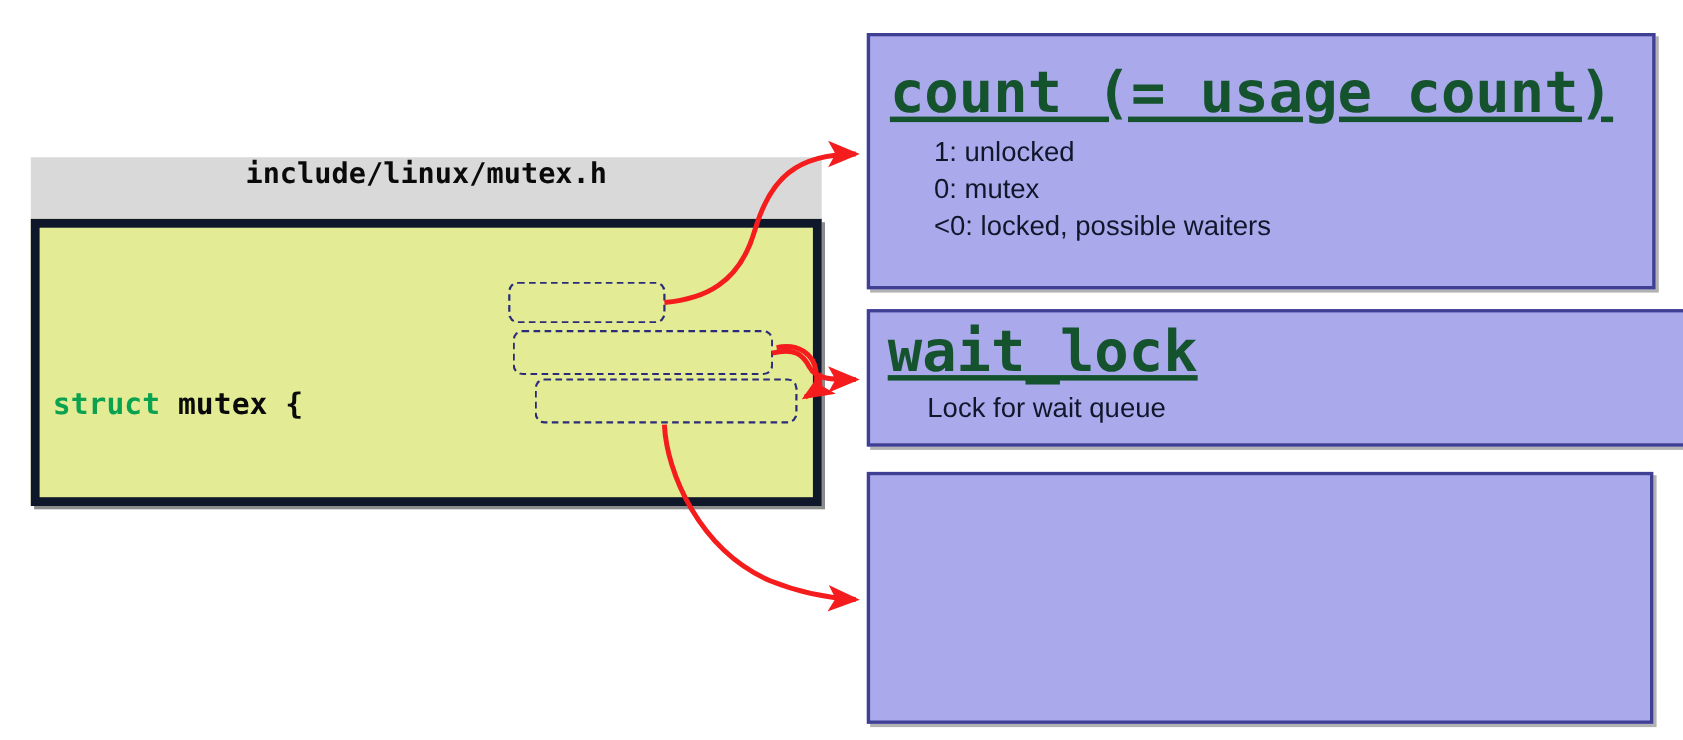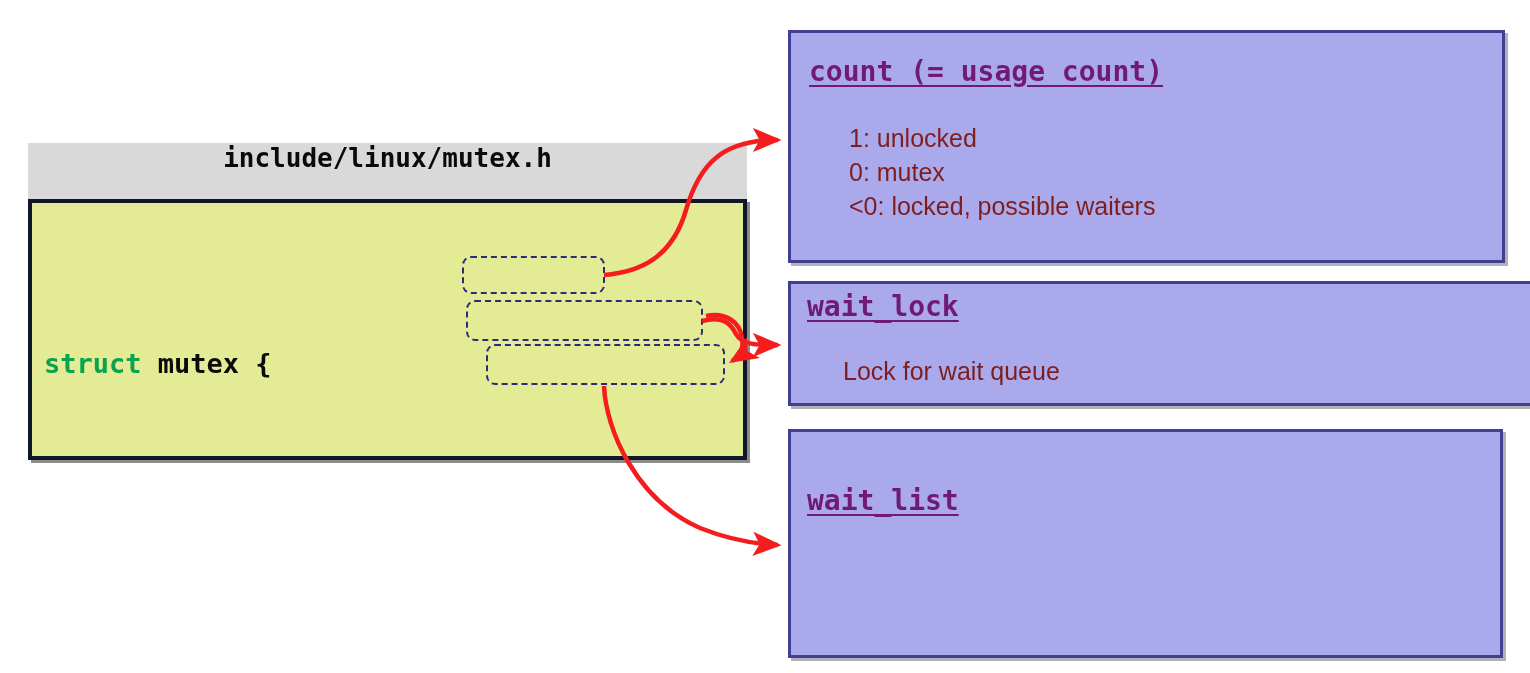--- a/index.html
+++ b/index.html
@@ -16,21 +16,21 @@
     background:#d9d9d9;
     display:flex;align-items:flex-start;justify-content:center;
   }
   #code-header-text{
     font-family:"DejaVu Sans Mono","Liberation Mono",monospace;
     font-weight:bold;font-size:26px;color:#0a0a0a;letter-spacing:0px;
   }
 
   #code-box{
     position:absolute;left:0;top:56px;width:719px;height:261px;
-    background:#e3ec94;border:4px solid #0f172a;box-sizing:border-box;
+    background:#e3ec94;border:8px solid #0f172a;box-sizing:border-box;
     box-shadow:3px 3px 0 rgba(0,0,0,.45);
   }
   #code-lines{
     position:absolute;left:12px;top:14px;
     font-family:"DejaVu Sans Mono","Liberation Mono",monospace;
     font-weight:bold;font-size:27px;line-height:42px;
     color:#0a0a0a;white-space:pre;
   }
   .kw{color:#0aa14f;}
   .ln{display:block;height:42px;position:relative;white-space:pre;}
@@ -48,27 +48,27 @@
   .panel{
     position:absolute;background:#aaa9ec;border:3px solid #3f3f93;
     box-sizing:border-box;box-shadow:3px 3px 0 rgba(0,0,0,.30);
   }
   #panel-count{left:788px;top:30px;width:717px;height:233px;}
   #panel-waitlock{left:788px;top:281px;width:834px;height:125px;}
   #panel-waitlist{left:788px;top:429px;width:715px;height:229px;}
 
   .panel-title{
     font-family:"DejaVu Sans Mono","Liberation Mono",monospace;
-    font-weight:bold;font-size:28px;color:#701a75;
+    font-weight:bold;font-size:52px;color:#14532d;
     text-decoration:underline;text-underline-offset:4px;
     white-space:pre;display:inline-block;
   }
   .panel-body{
     font-family:"Liberation Sans",sans-serif;
-    font-size:25px;color:#7f1d1d;line-height:34px;
+    font-size:25px;color:#0f172a;line-height:34px;
   }
 
   #panel-count .panel-title{position:absolute;left:18px;top:22px;}
   #panel-count .panel-body{position:absolute;left:58px;top:88px;width:630px;}
   #panel-waitlock .panel-title{position:absolute;left:16px;top:6px;}
   #panel-waitlock .panel-body{position:absolute;left:52px;top:70px;width:630px;}
   #panel-waitlist .panel-title{position:absolute;left:16px;top:52px;}
   #panel-waitlist .panel-body{position:absolute;left:56px;top:115px;width:620px;}
 
   .bodyline{display:block;}
@@ -117,21 +117,20 @@
   </div>
 
   <div class="panel" id="panel-waitlock">
     <span class="panel-title">wait_lock</span>
     <div class="panel-body">
       <span class="bodyline">Lock for wait queue</span>
     </div>
   </div>
 
   <div class="panel" id="panel-waitlist">
-    <span class="panel-title">wait_list</span>
   </div>
 
   <svg id="arrows" viewBox="0 0 1530 673">
     <defs>
       <marker id="ah" markerWidth="7" markerHeight="7" refX="5.6" refY="3" orient="auto" markerUnits="strokeWidth">
         <path d="M0,0.3 L6.4,3 L0,5.7 L1.5,3 Z" fill="#f41c1c"></path>
       </marker>
     </defs>
 
     <path d="M604,275 C640,272 672,258 686,210 C700,162 724,140 778,140" fill="none" stroke="#f41c1c" stroke-width="4.5" marker-end="url(#ah)"></path>

